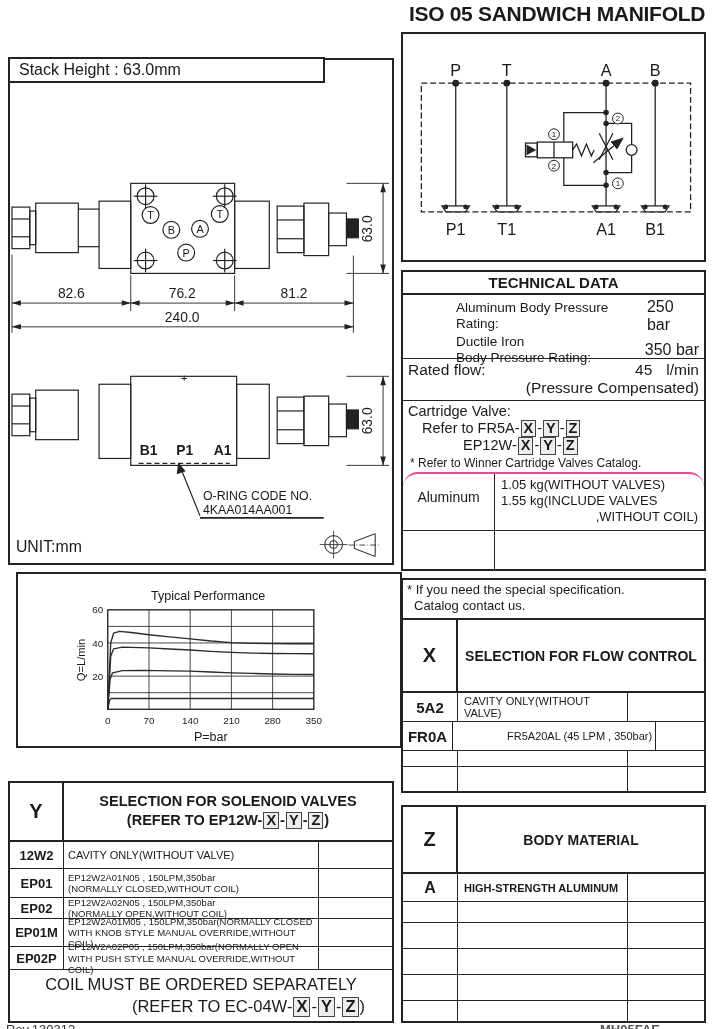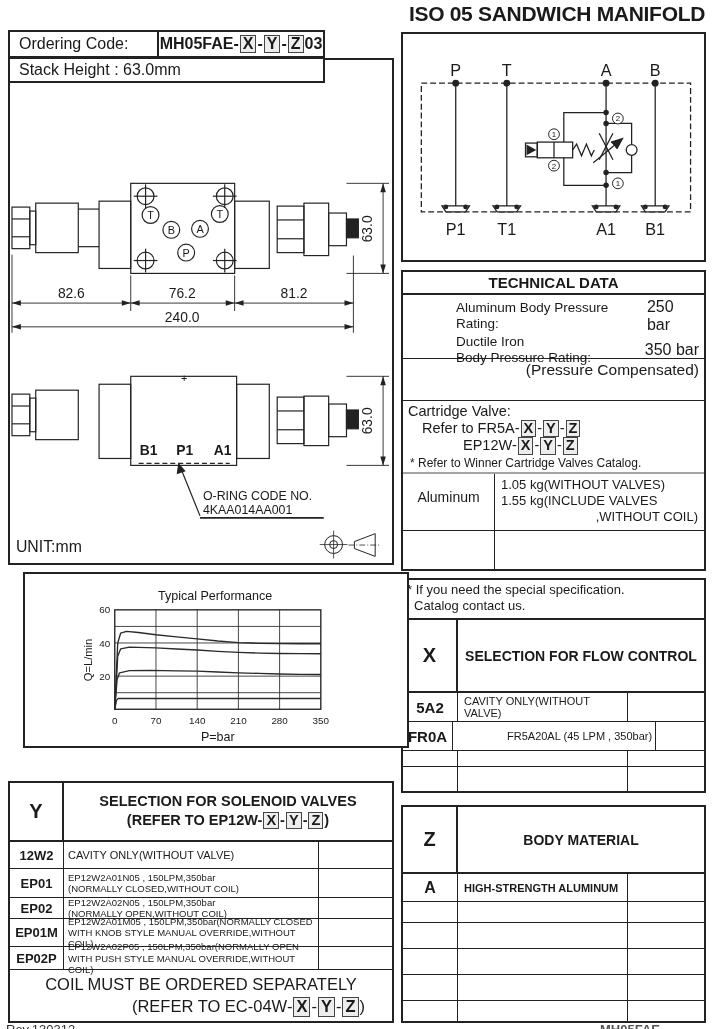--- a/index.html
+++ b/index.html
@@ -39,21 +39,21 @@
   .td-r .l { font-size:13.5px; line-height:1.15;margin-left:48px; }
   .td-r .v { font-size:16px; }
   .td-flow { height:42px; border-bottom:1.5px solid #222; padding:2px 5px 0 5px; font-size:15.5px; }
   .td-flow .r1 { display:flex; justify-content:space-between; }
   .td-flow .r1 .units span { margin-left:14px; }
   .td-flow .r2 { text-align:right; }
   .td-cart { height:71px; padding:2px 5px 0 5px; font-size:14.5px; line-height:1.18; }
   .td-cart .i1 { padding-left:14px; }
   .td-cart .i2 { padding-left:55px; }
   .td-cart .cat { font-size:12px; padding-left:2px; margin-top:1px; }
-  .weight { flex:1; border-top:2px solid #a3a3a3; display:flex; position:relative; }
+  .weight { flex:1; border-top:2px solid #ec4899; display:flex; position:relative;border-radius:15px; }
   .weight .w1 { width:92px; border-right:1.5px solid #222; text-align:center;
     padding-top:15px; font-size:14px; }
   .weight .w2 { flex:1; font-size:13px; line-height:1.22; padding:3px 6px; }
   .weight .w2 .rt { text-align:right; }
   .weight .hr { position:absolute; left:0; right:0; top:56px; border-top:1.5px solid #222; }
 
   #note-box { left:401px; top:578px; width:305px; height:42px; font-size:13px;
     line-height:1.2; padding:2px 4px; }
   #note-box .l2 { padding-left:7px; }
 
@@ -72,21 +72,21 @@
   .sel-row .c2 { width:170px; border-right:1.5px solid #222; display:flex;
     align-items:center; padding-left:6px; font-size:11px; }
   .sel-row .c3 { flex:1; }
   .sel-empty { display:flex; border-bottom:1.5px solid #222; }
   .sel-empty .c1 { width:55px; border-right:1.5px solid #222; }
   .sel-empty .c2 { width:170px; border-right:1.5px solid #222; }
   .sel-empty .c3 { flex:1; }
   .sel-empty.last, .sel-row.last { border-bottom:none; flex:1; }
 
   
-  #chart-box { left:23px; top:572px; width:386px; height:176px; }
+  #chart-box { left:16px; top:572px; width:386px; height:176px; }
   #chart-box svg { width:100%; height:100%; display:block; }
 
   
   #y-table { left:8px; top:781px; width:386px; height:242px; display:flex; flex-direction:column; }
   .y-head { height:59px; border-bottom:2px solid #222; display:flex; }
   .y-head .k { width:54px; border-right:2px solid #222; display:flex;
     align-items:center; justify-content:center; font-size:20px; font-weight:700; }
   .y-head .t { flex:1; text-align:center; font-size:14.5px; font-weight:700;
     line-height:1.3; padding-top:9px; }
   .y-row { display:flex; border-bottom:1.5px solid #222; }
@@ -102,24 +102,20 @@
   #rev-note { left:6px; top:1022px; font-size:13px; color:#333; }
   #right-partial { left:600px; top:1022px; font-size:13px; font-weight:700; color:#555; }
 </style>
 </head>
 <body>
 
 <div class="page">
 
   <div class="abs" id="page-title">ISO 05 SANDWICH MANIFOLD</div>
 
-  <div class="abs box" id="order-row1">
-    <div class="lbl">Ordering Code:</div>
-    <div class="code"><span>MH05FAE-</span><span class="xyz">X</span><span>-</span><span class="xyz">Y</span><span>-</span><span class="xyz">Z</span><span>03</span></div>
-  </div>
   <div class="abs box" id="order-row2">Stack Height : 63.0mm</div>
 
   <div class="abs box" id="drawing-box">
     <svg viewBox="0 0 386 507" width="100%" height="100%">
       <g stroke="#222" stroke-width="1.2" fill="none">
 
         <rect x="122" y="124" width="105" height="91"></rect>
         <rect x="90" y="142" width="32" height="68"></rect>
         <rect x="227" y="142" width="35" height="68"></rect>
 
@@ -364,20 +360,24 @@
       </div>
       <div class="td-r">
         <span class="l">
           <span>Ductile Iron</span><br>
           <span>Body Pressure Rating:</span>
         </span>
         <span class="v">350 bar</span>
       </div>
     </div>
     <div class="td-flow">
+      <div class="r1">
+        <span>Rated flow:</span>
+        <span class="units"><span>45</span><span>l/min</span></span>
+      </div>
       <div class="r2">(Pressure Compensated)</div>
     </div>
     <div class="td-cart">
       <div>Cartridge Valve:</div>
       <div class="i1"><span>Refer to FR5A-</span><span class="xyz">X</span><span>-</span><span class="xyz">Y</span><span>-</span><span class="xyz">Z</span></div>
       <div class="i2"><span>EP12W-</span><span class="xyz">X</span><span>-</span><span class="xyz">Y</span><span>-</span><span class="xyz">Z</span></div>
       <div class="cat">* Refer to Winner Cartridge Valves Catalog.</div>
     </div>
     <div class="weight">
       <div class="w1">Aluminum</div>

